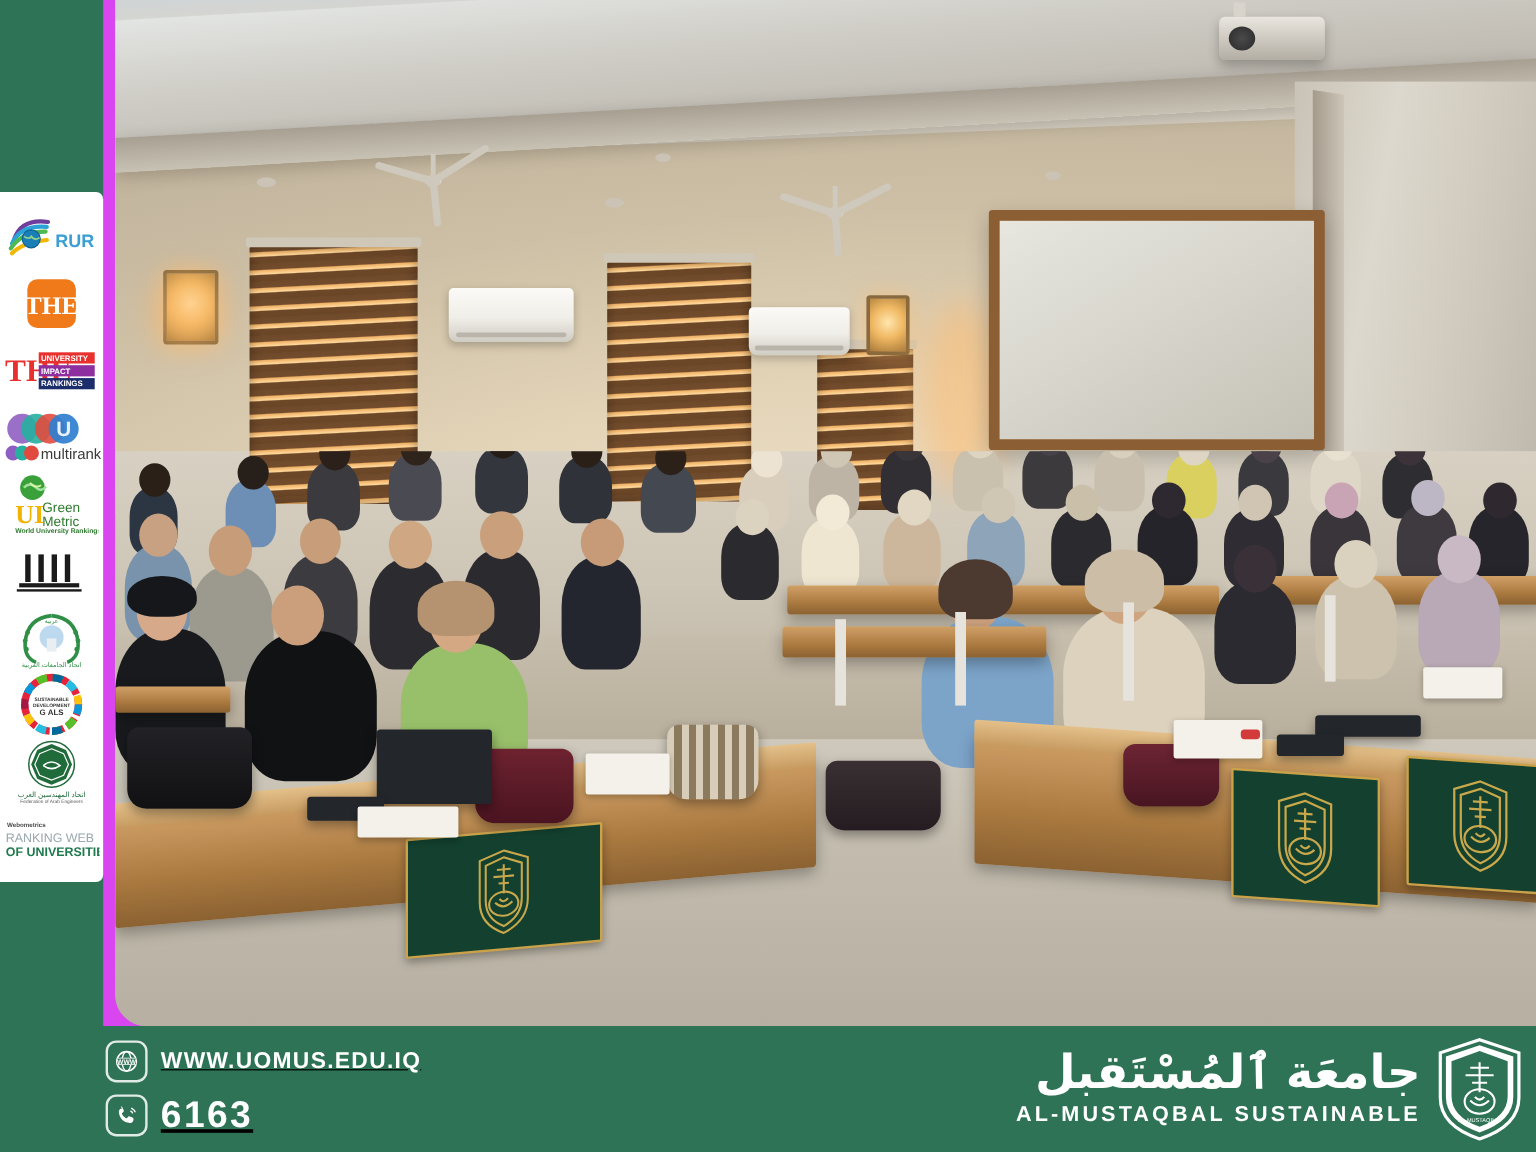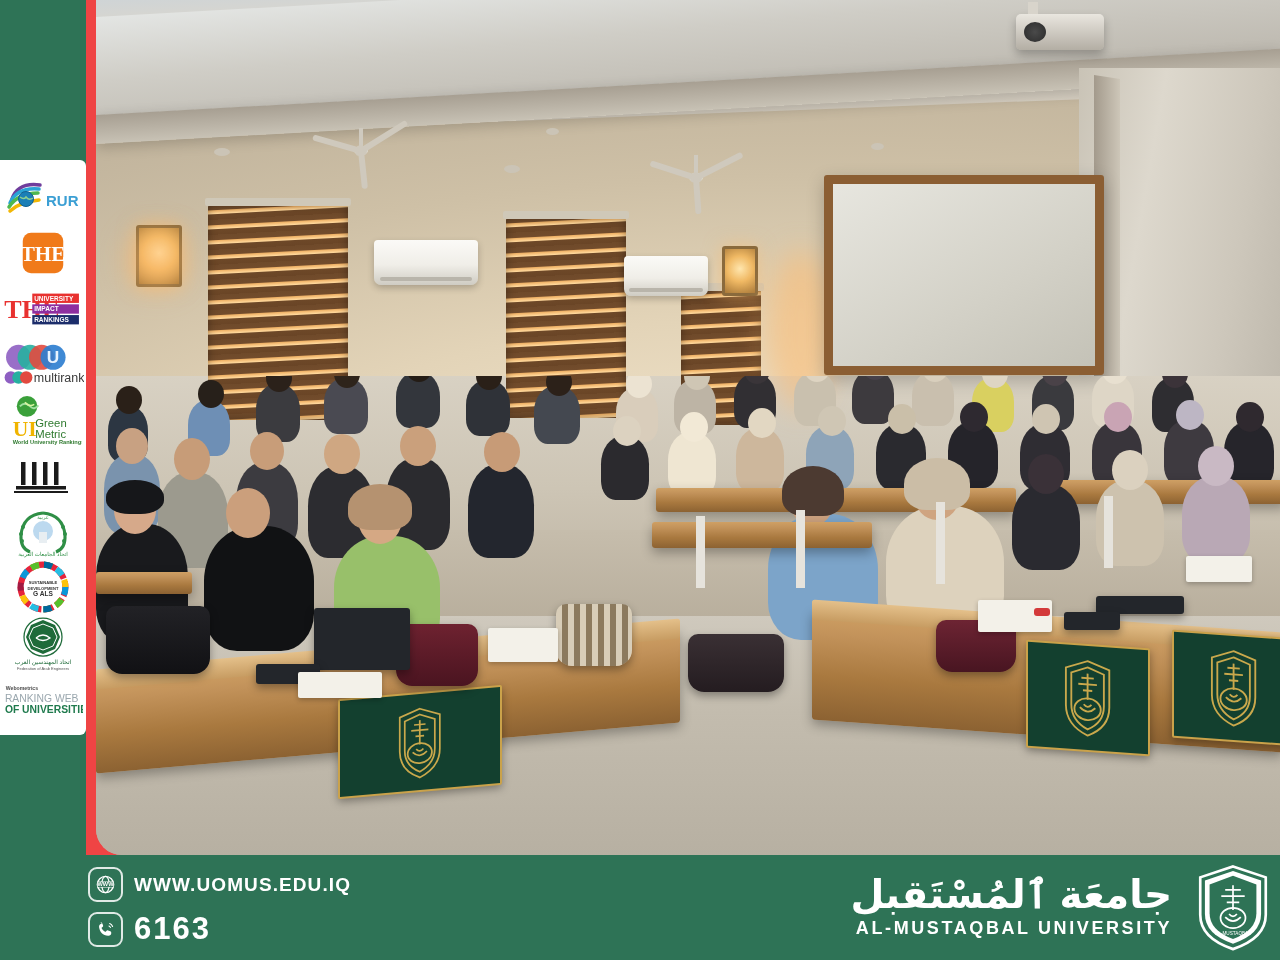--- a/index.html
+++ b/index.html
@@ -2,21 +2,21 @@
 <html><head>
 <meta charset="utf-8">
 <style>
   html,body{margin:0;padding:0;}
   body{
     width:1280px;height:960px;overflow:hidden;
     background:#2e7356;
     font-family:"Liberation Sans","DejaVu Sans",sans-serif;
     position:relative;
   }
-  .stage{position:absolute;inset:0;background:#ef4444;}
+  .stage{position:absolute;inset:0;background:#d946ef;}
 
   
   .sidebar{position:absolute;left:0;top:0;width:86px;height:960px;background:#2e7356;z-index:6;}
   .logo-panel{
     position:absolute;left:0;top:160px;width:86px;height:575px;
     background:#ffffff;border-radius:0 6px 6px 0;
     display:flex;flex-direction:column;align-items:center;
     justify-content:space-between;padding:10px 0 8px 0;box-sizing:border-box;
     z-index:7;
   }
@@ -94,33 +94,33 @@
   .plaque{position:absolute;background:#13402f;border:2px solid #caa24a;border-radius:2px;
     box-shadow:0 3px 8px rgba(0,0,0,.35);display:flex;align-items:center;justify-content:center;}
   .plaque svg{width:76%;height:82%;}
   .bag{position:absolute;border-radius:10px 10px 16px 16px;box-shadow:0 4px 9px rgba(0,0,0,.35);}
   .laptop{position:absolute;background:#23262b;border-radius:3px;box-shadow:0 4px 9px rgba(0,0,0,.35);}
   .paper{position:absolute;background:#f3f1e9;border-radius:2px;box-shadow:0 2px 5px rgba(0,0,0,.25);}
 
   
   .footer{position:absolute;left:0;bottom:0;width:1280px;height:105px;background:#2e7356;z-index:8;}
   .contact{position:absolute;left:88px;top:12px;display:flex;flex-direction:column;gap:9px;}
-  .contact-row{display:flex;align-items:center;gap:11px;}
+  .contact-row{display:flex;align-items:center;gap:11px;text-decoration:underline;}
   .ic{width:31px;height:31px;border:2px solid rgba(255,255,255,.85);border-radius:9px;
      display:flex;align-items:center;justify-content:center;}
   .contact-txt{color:#fff;font-weight:bold;letter-spacing:1.1px;font-size:19px;}
   .phone-txt{font-size:31px;letter-spacing:2px;}
 
   .arabic-block{position:absolute;left:406px;top:6px;width:450px;text-align:center;
     color:#fff;direction:rtl;line-height:1.22;}
   .ar1{font-size:25px;font-weight:bold;letter-spacing:-0.5px;}
   .ar2{font-size:22px;font-weight:bold;}
   .ar3{font-size:23px;font-weight:bold;}
 
-  .brand{position:absolute;right:8px;top:8px;display:flex;align-items:center;gap:22px;}
+  .brand{position:absolute;right:8px;top:8px;display:flex;align-items:center;gap:10px;}
   .brand-text{display:flex;flex-direction:column;align-items:flex-end;color:#fff;}
   .brand-ar{font-size:39px;font-weight:bold;line-height:1;direction:rtl;letter-spacing:-1px;}
   .brand-en{font-size:18px;font-weight:bold;letter-spacing:2.6px;margin-top:4px;}
   .crest{width:78px;height:88px;}
   .hidden-acc{position:absolute;width:1px;height:1px;overflow:hidden;opacity:0;}
 </style>
 </head>
 <body>
 
 <div class="stage">
@@ -542,21 +542,21 @@
           </svg>
         </span>
         <span class="contact-txt phone-txt">6163</span>
       </div>
     </div>
 
 
     <div class="brand">
       <div class="brand-text">
         <div class="brand-ar">جامعَة ٱلمُسْتَقبل</div>
-        <div class="brand-en">AL-MUSTAQBAL  UNIVERSITY</div>
+        <div class="brand-en">AL-MUSTAQBAL  SUSTAINABLE</div>
       </div>
       <div class="crest">
         <svg viewBox="0 0 100 112" width="78" height="88">
           <path d="M50 4 L92 18 L92 66 Q92 96 50 110 Q8 96 8 66 L8 18 Z" fill="none" stroke="#ffffff" stroke-width="3.4"></path>
           <path d="M50 10 L86 22 L86 65 Q86 91 50 103 Q14 91 14 65 L14 22 Z" fill="#ffffff"></path>
           <path d="M50 16 L80 27 L80 64 Q80 86 50 97 Q20 86 20 64 L20 27 Z" fill="#2e7356"></path>
           <g fill="none" stroke="#ffffff" stroke-width="2.2">
             <path d="M40 34 h20 M35 42 h30 M42 50 h16"></path>
             <path d="M50 28 v32"></path>
             <ellipse cx="50" cy="70" rx="16" ry="13"></ellipse>

